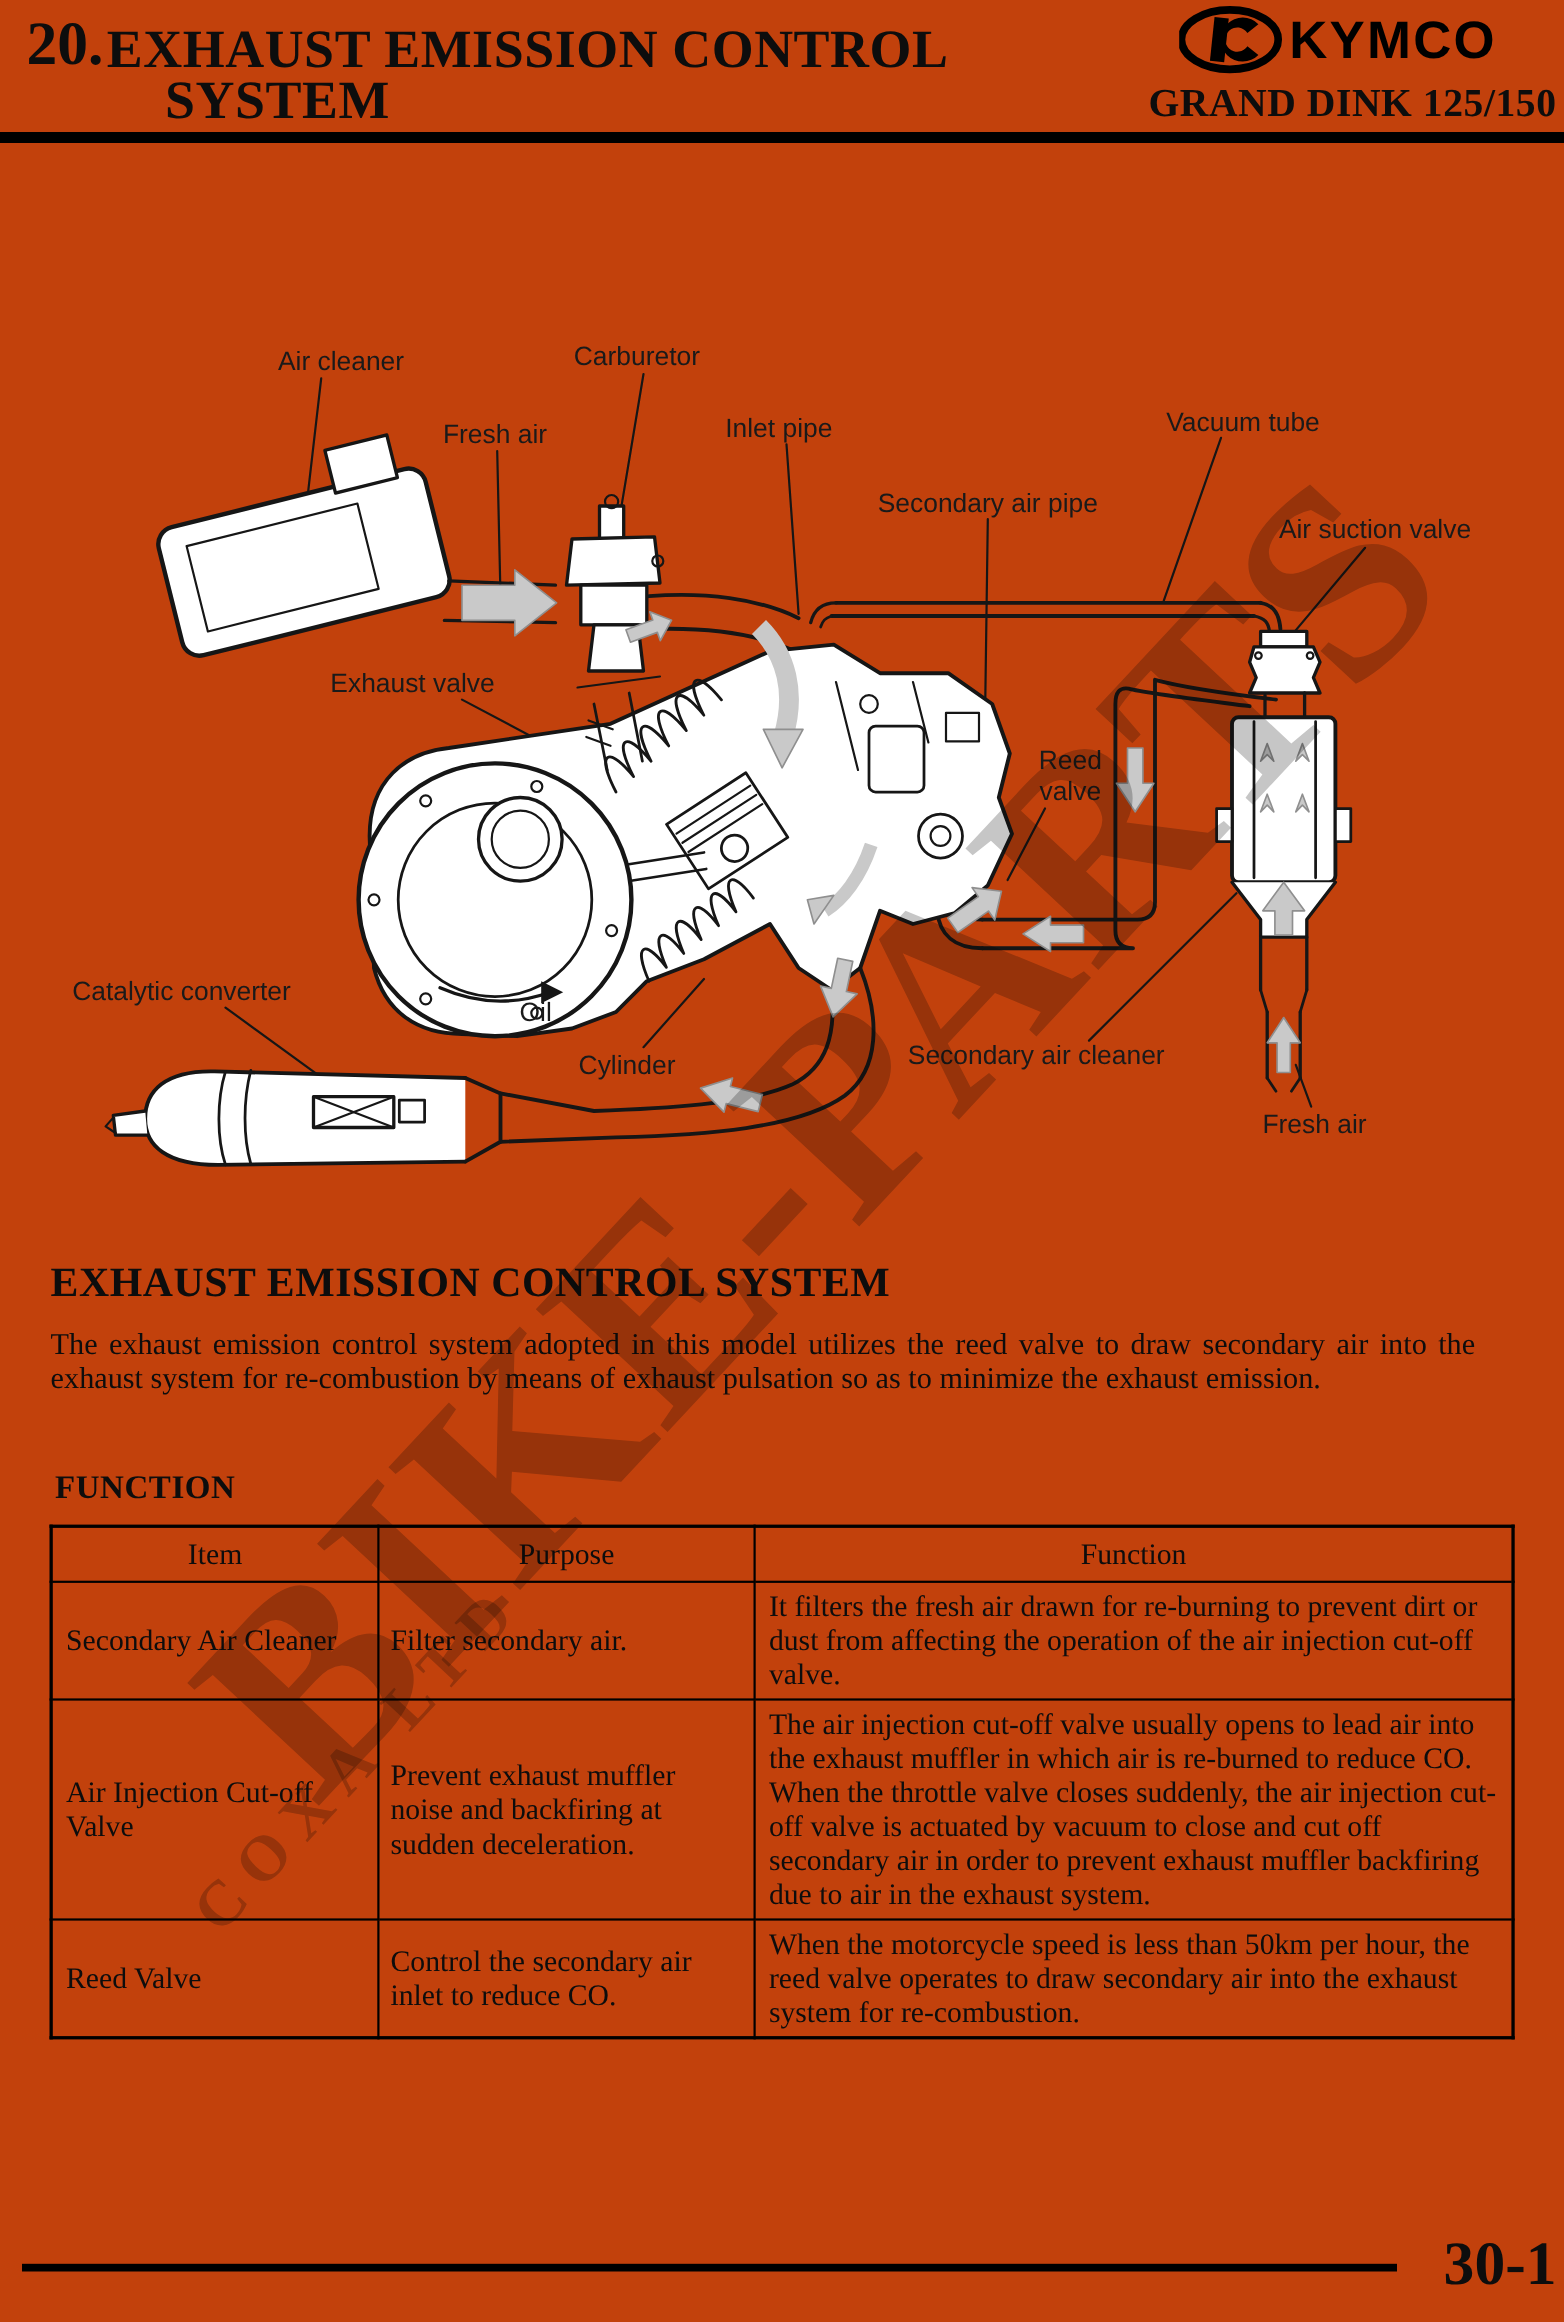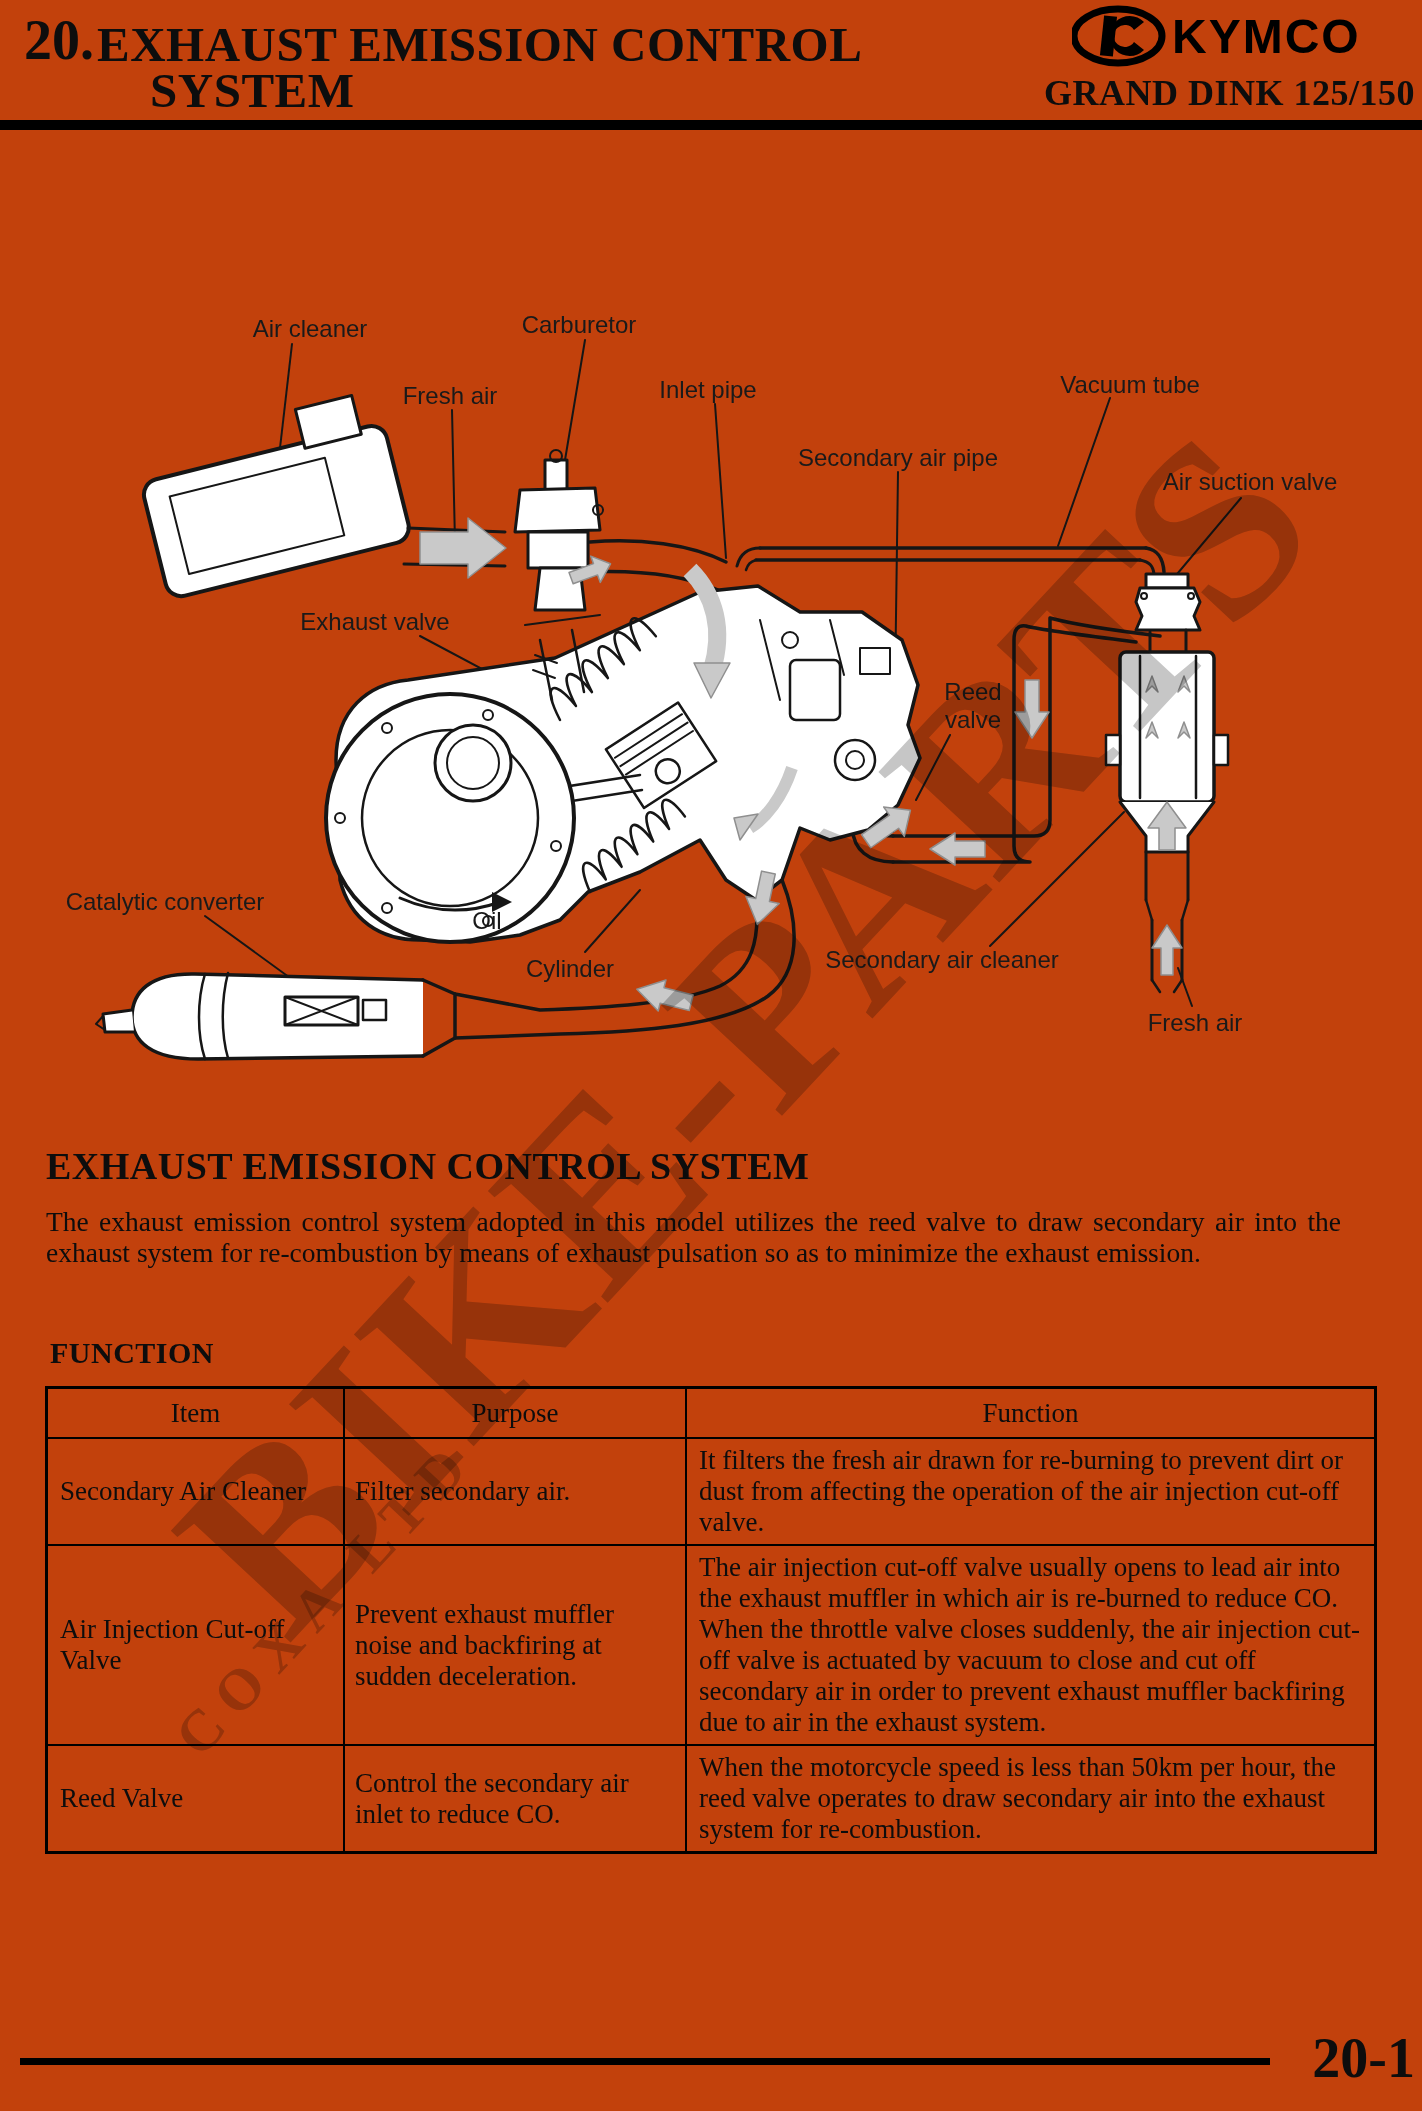--- a/index.html
+++ b/index.html
@@ -282,18 +282,18 @@
       </tr>
       <tr>
         <td class="c-item">Reed Valve</td>
         <td class="c-purpose">Control the secondary air inlet to reduce CO.</td>
         <td class="c-func">When the motorcycle speed is less than 50km per hour, the reed valve operates to draw secondary air into the exhaust system for re-combustion.</td>
       </tr>
     </tbody>
   </table>
 
   <div class="footer-rule"></div>
-  <div class="page-number">20-1</div>
+  <div class="page-number">30-1</div>
 
   <div class="wm wm-main">BIKE-PARTS</div>
   <div class="wm wm-sub">COXA LTD</div>
 
 </div>
 
 </body></html>

